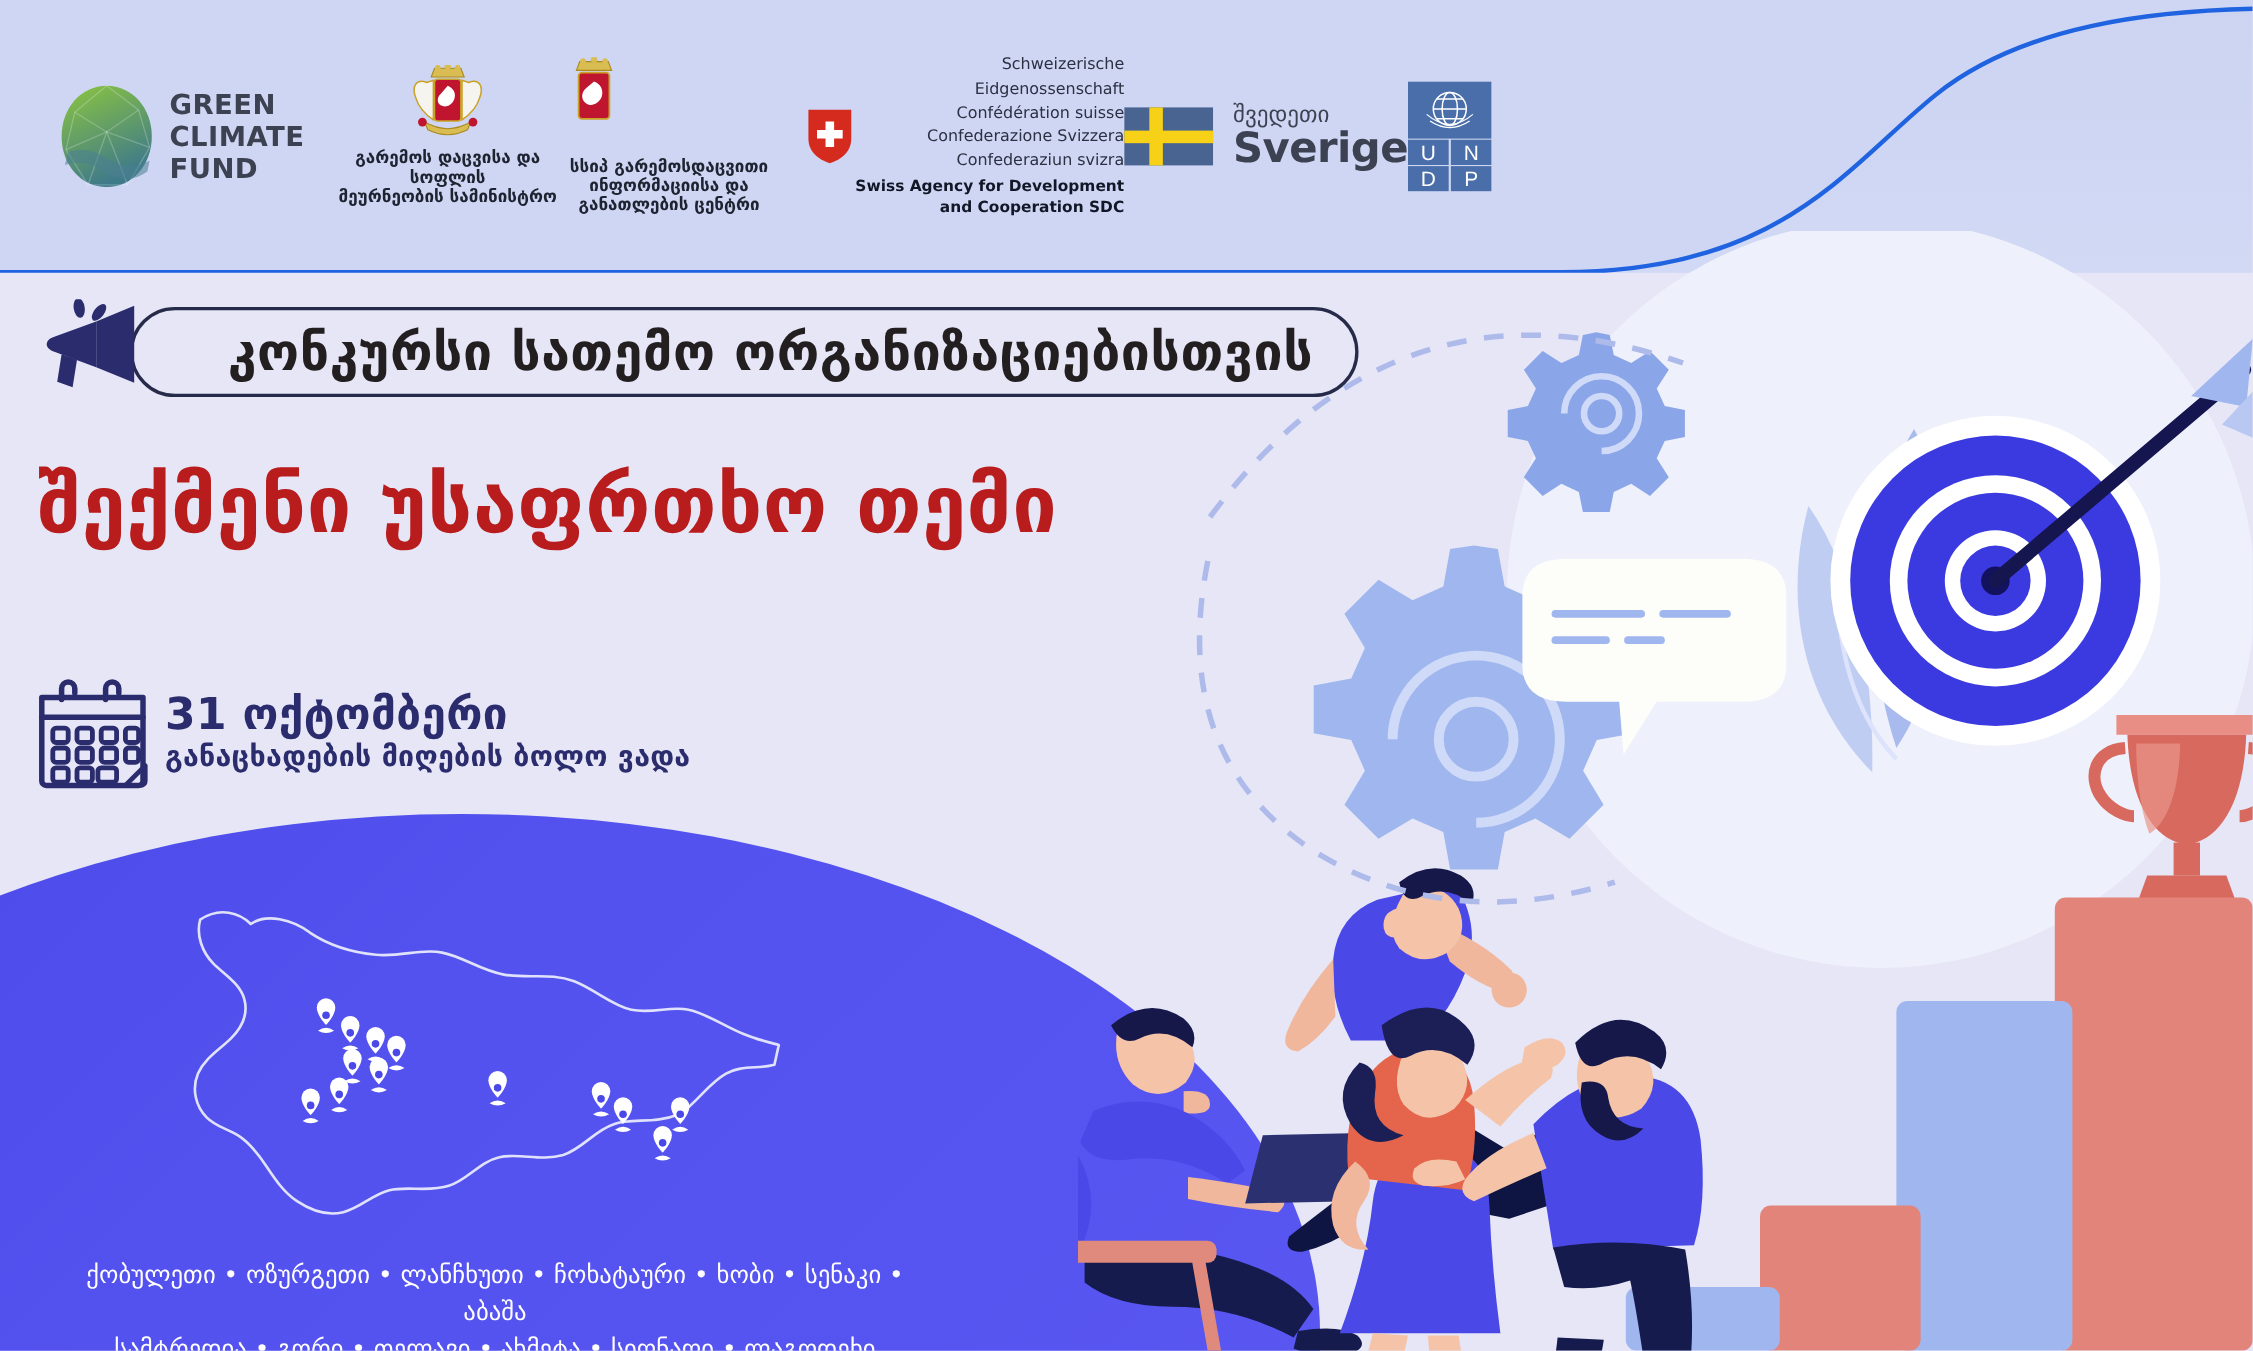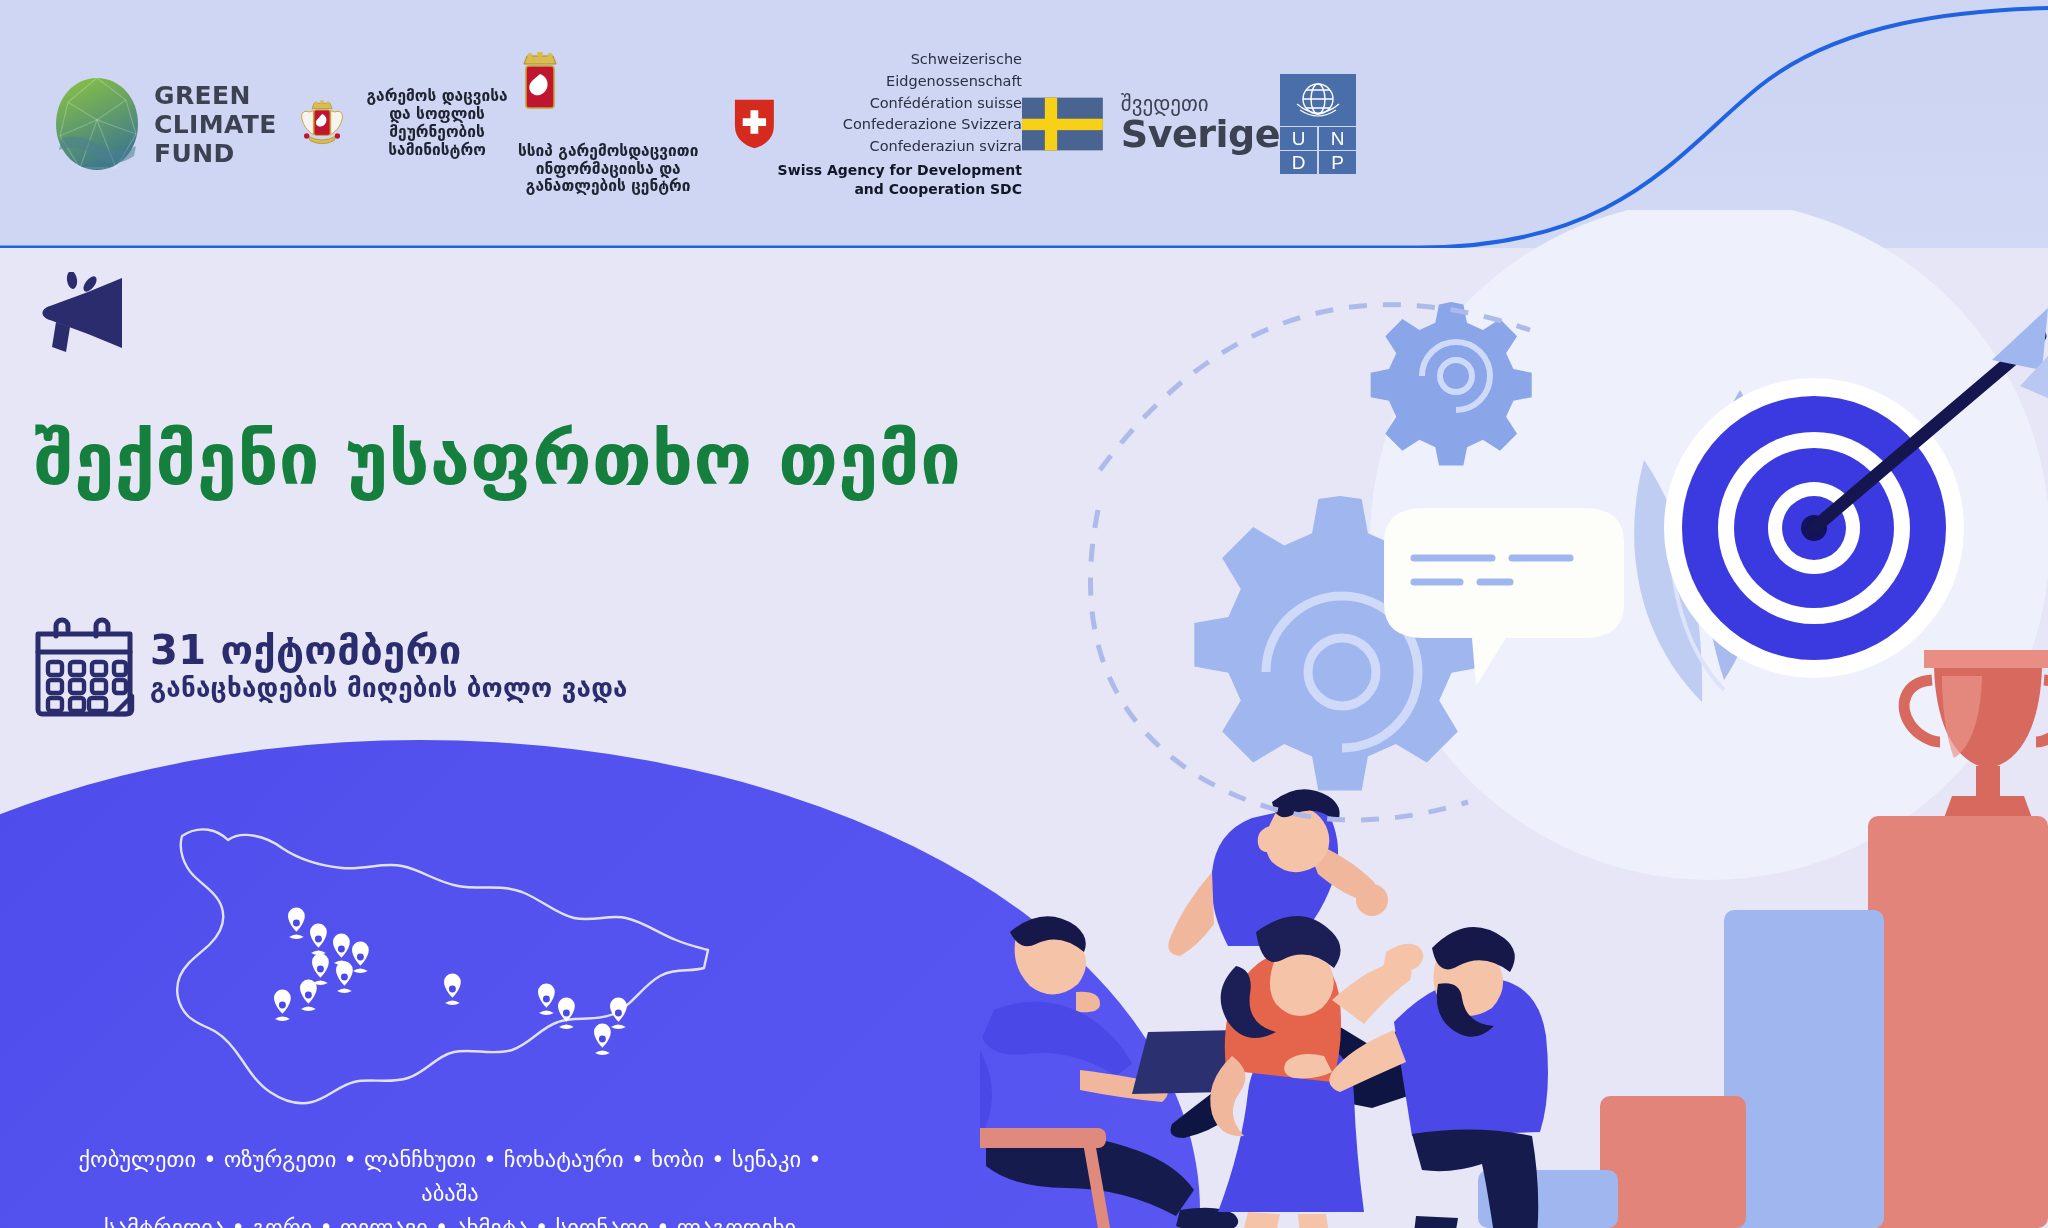--- a/index.html
+++ b/index.html
@@ -23,21 +23,21 @@
     display: flex; align-items: center; gap: 0px; padding-left: 54px;
   }
   .logo { display: flex; align-items: center; }
   .logo-txt { color: #2b3042; line-height: 1.16; }
 
   
   .gcf { gap: 14px; width: 242px; }
   .gcf-mark { width: 86px; height: 96px; }
   .gcf-name { font-size: 25px; font-weight: 700; letter-spacing: .4px; color: #3c4252;}
 
-  .geo-min { gap: 8px; width: 222px; align-items: center; }
+  .geo-min { gap: 8px; width: 222px; flex-direction: column; align-items: center; }
   .geo-min .cap { font-size: 15.5px; font-weight: 700; text-align:center; color:#1d2330; }
   .sia { gap: 23px; width: 214px; flex-direction: column; align-items: flex-start;}
   .sia .cap { font-size: 15.5px; font-weight: 700; text-align:center; color:#1d2330; }
 
   .sdc { width: 290px; text-align: right; }
   .sdc-lines { font-size: 14.5px; color: #2b3042; line-height: 1.5; }
   .sdc-bold { font-size: 14px; font-weight: 700; margin-top: 3px; line-height:1.35; color:#111726;}
 
   .sweden { gap: 18px; width: 258px; }
   .swe-flag { width: 92px; height: 60px; }
@@ -55,21 +55,21 @@
     background: transparent;
   }
   .badge-text {
     font-size: 47px; font-weight: 700; color: #231f20; letter-spacing: .5px;
     white-space: nowrap; line-height: 1;
   }
 
   
   .headline {
     position: absolute; left: 34px; top: 420px;
-    font-size: 72px; font-weight: 700; color: #15803d; letter-spacing: .5px;
+    font-size: 72px; font-weight: 700; color: #b91c1c; letter-spacing: .5px;
     white-space: nowrap; line-height: 1.1;
   }
 
   
   .deadline { position: absolute; left: 30px; top: 614px; display:flex; align-items:center; gap: 12px; }
   .cal-icon { width: 108px; height: 104px; }
   .dl-date { font-size: 40px; font-weight: 800; color:#2b2c6e; line-height:1.1; letter-spacing:.3px;}
   .dl-sub { font-size: 26px; font-weight: 700; color:#2b2c6e; line-height:1.25; margin-top:0; letter-spacing:.2px;}
 
   
@@ -220,20 +220,23 @@
     <svg class="megaphone" viewBox="0 0 108 96">
       <path d="M62 20 L96 6 L96 76 L62 62 Z" fill="#2b2c6e"></path>
       <path d="M24 34 L62 20 L62 62 L24 48 C14 45 14 37 24 34 Z" fill="#2b2c6e"></path>
       <path d="M30 50 L44 55 L40 80 L26 75 Z" fill="#2b2c6e"></path>
       <g fill="#2b2c6e">
         <ellipse cx="46" cy="8" rx="5" ry="9" transform="rotate(-8 46 8)"></ellipse>
         <ellipse cx="64" cy="12" rx="4.6" ry="9" transform="rotate(38 64 12)"></ellipse>
         <circle cx="76" cy="36" r="5"></circle>
       </g>
     </svg>
+    <div class="badge">
+      <span class="badge-text">კონკურსი სათემო ორგანიზაციებისთვის</span>
+    </div>
   </div>
 
   <div class="headline">შექმენი უსაფრთხო თემი</div>
 
   <div class="deadline">
     <svg class="cal-icon" viewBox="0 0 108 104">
       <g fill="none" stroke="#2b2c6e" stroke-width="5" stroke-linecap="round" stroke-linejoin="round">
         <path d="M8 20 h92 v76 a4 4 0 0 1 -4 4 h-84 a4 4 0 0 1 -4 -4 Z"></path>
         <path d="M8 38 h92"></path>
         <path d="M26 22 v-10 a6 6 0 0 1 12 0 v4"></path>

